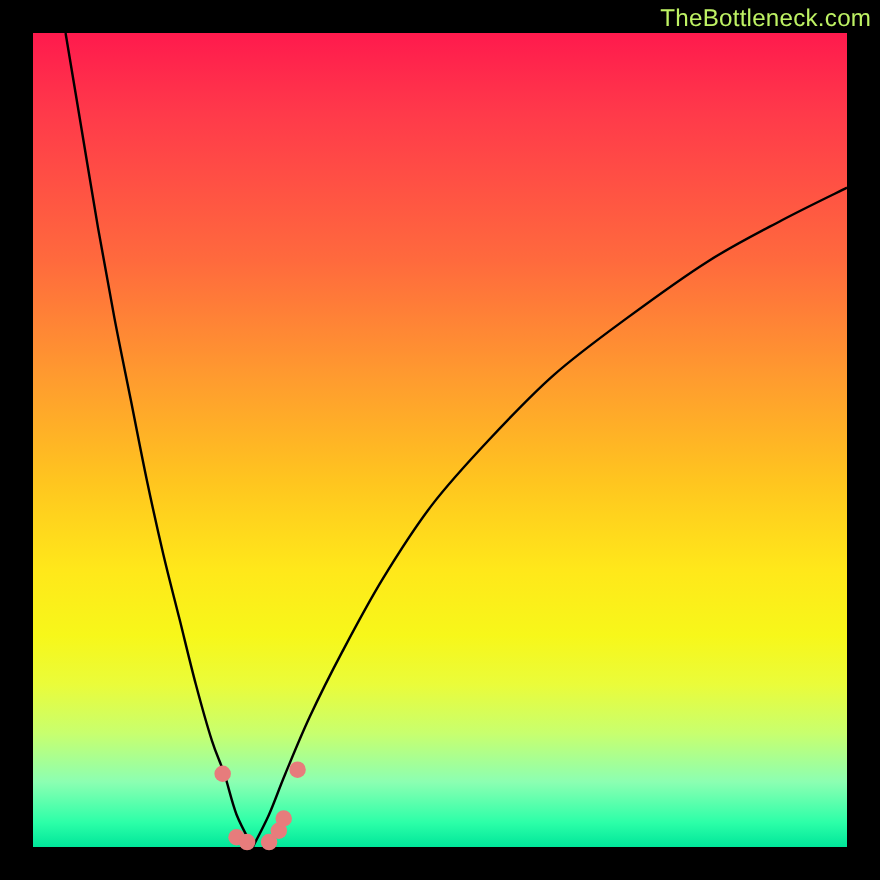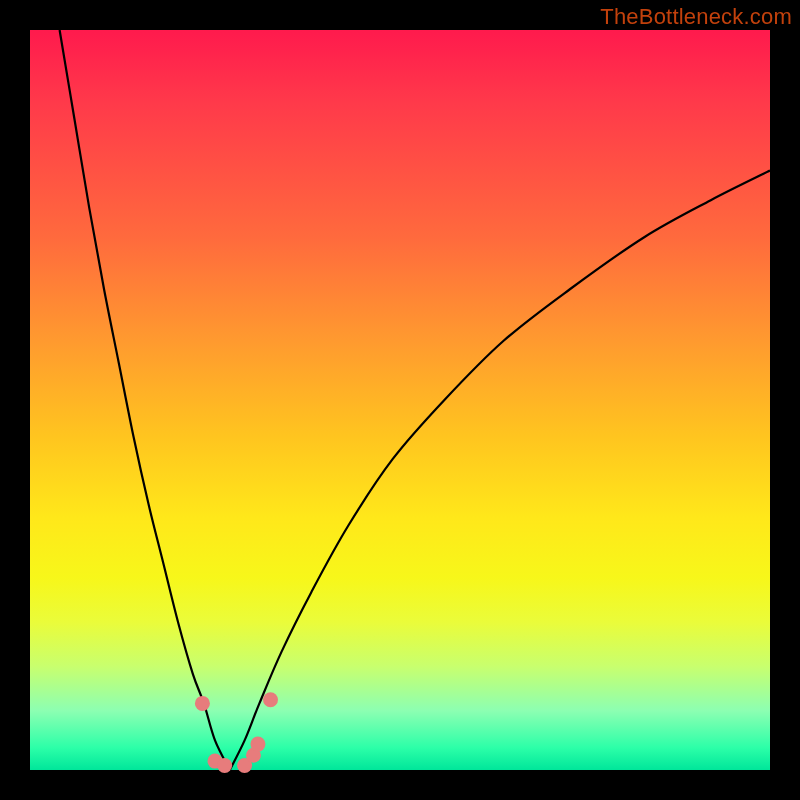--- a/index.html
+++ b/index.html
@@ -39,21 +39,21 @@
       #c8ff6e 86%,
       #8cffb2 92%,
       #2cffa8 97%,
       #00e69a 100%
     );
   }
   .watermark {
     position: absolute;
     top: 4px;
     right: 8px;
-    color: #c2410c;
+    color: #bef264;
     font-size: 22px;
     font-weight: 500;
     letter-spacing: 0.2px;
     user-select: none;
   }
   svg.curves {
     position: absolute;
     left: 0;
     top: 0;
     width: 740px;

